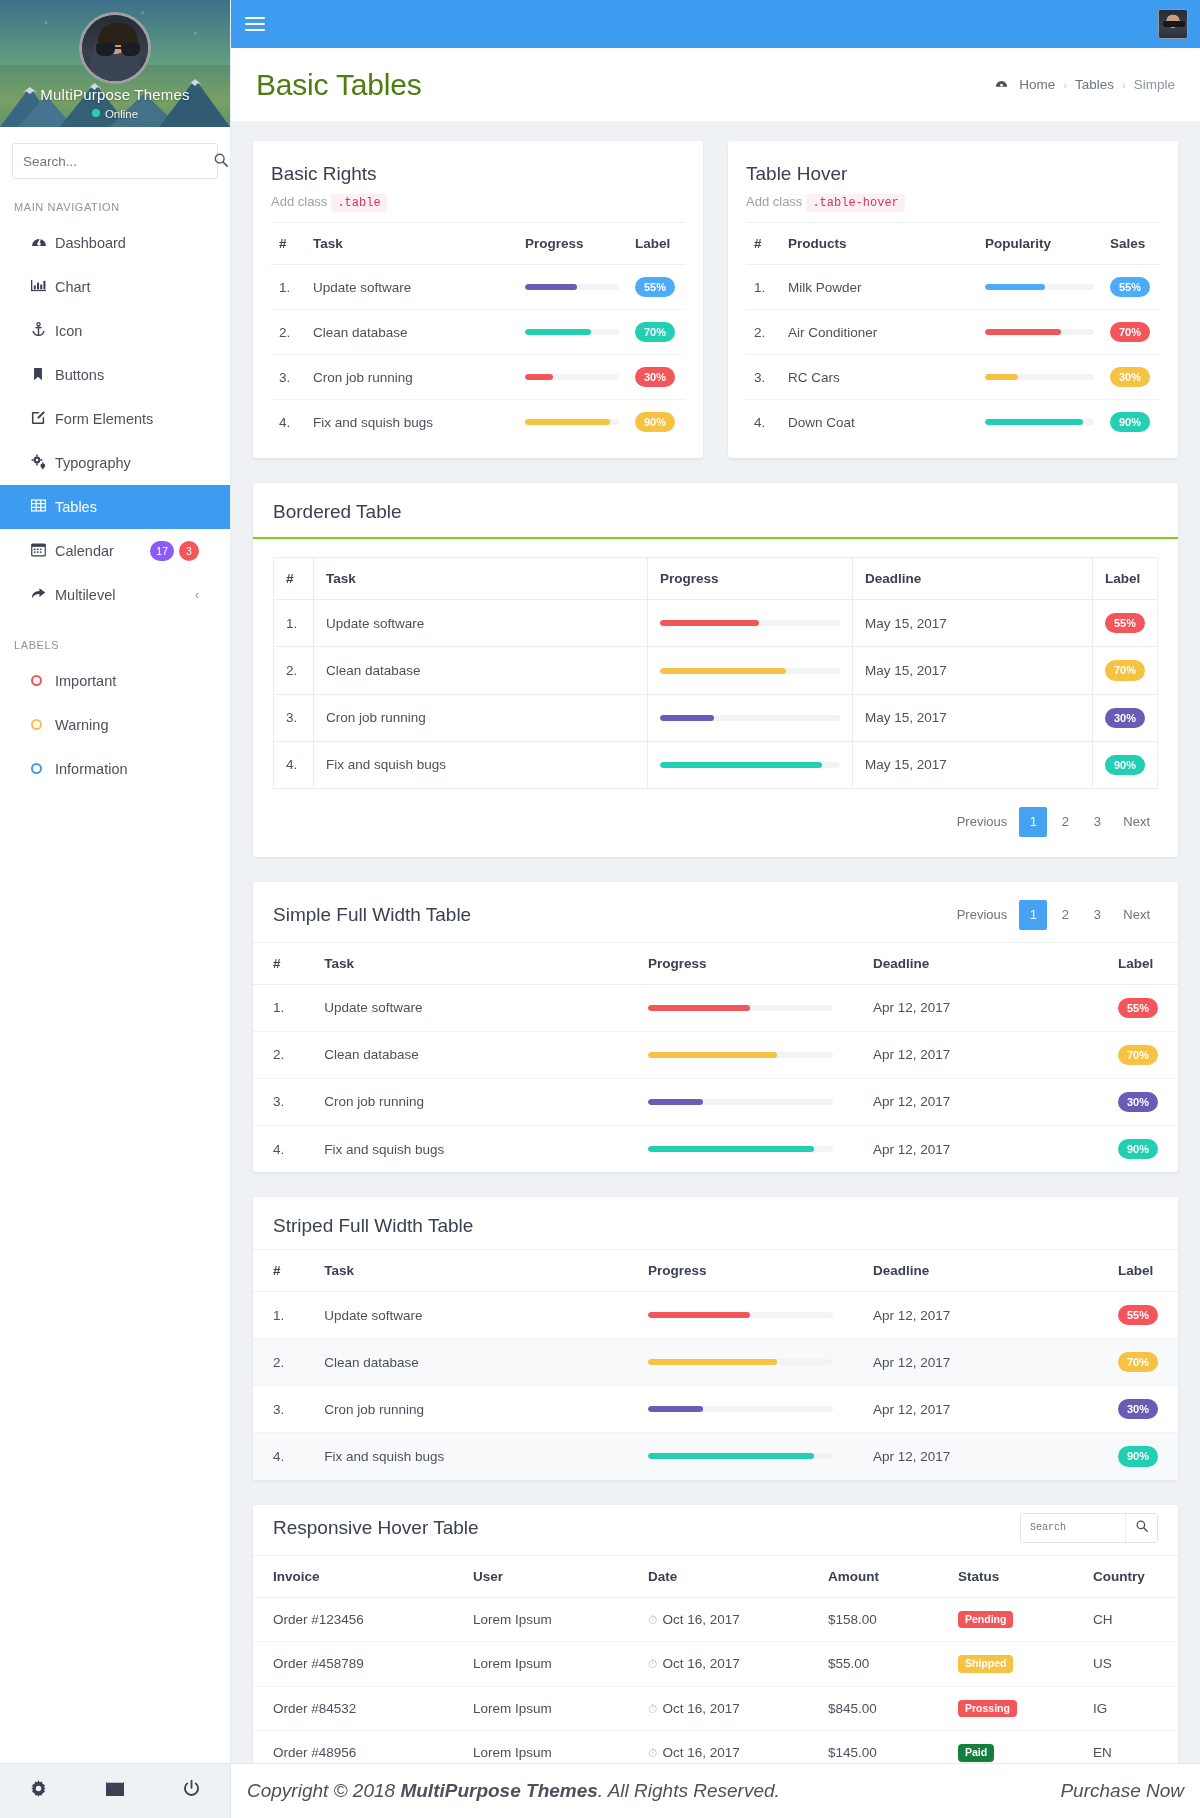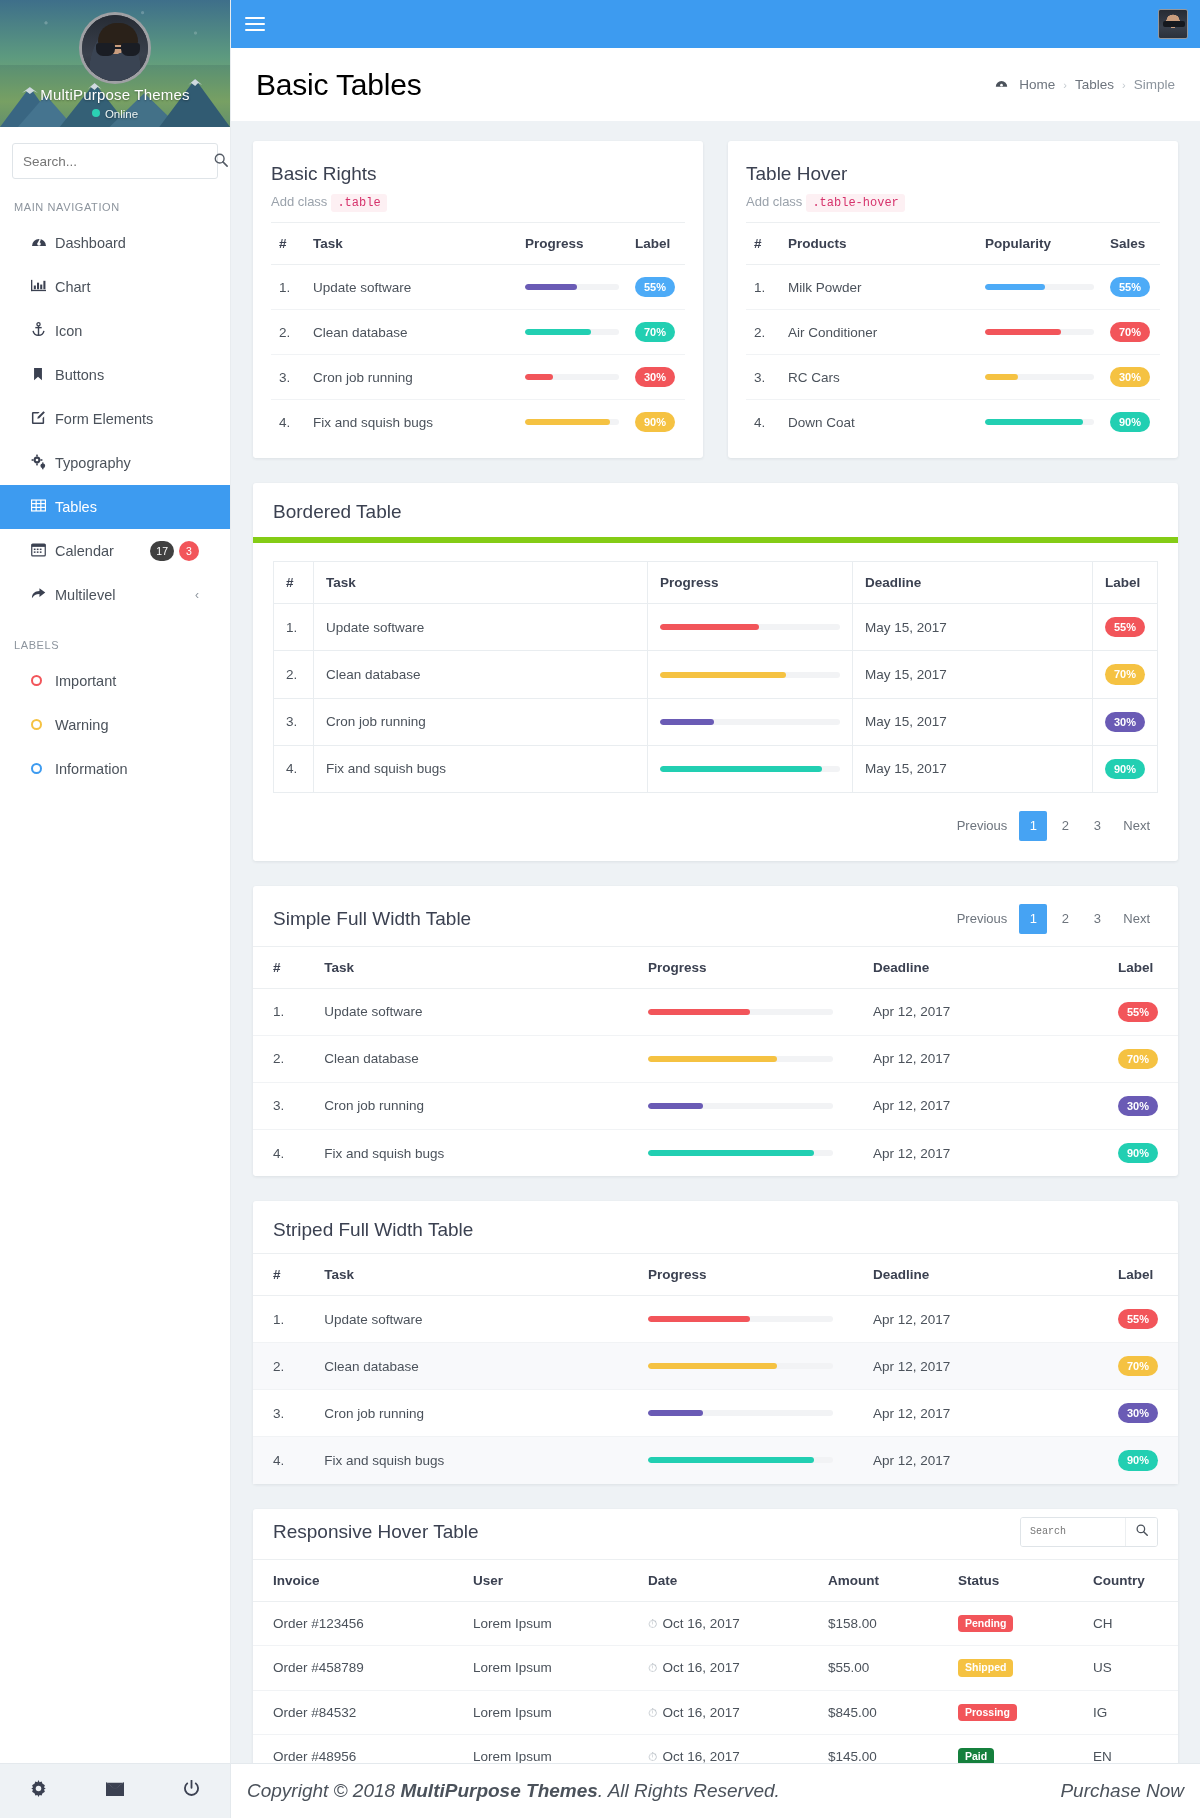--- a/index.html
+++ b/index.html
@@ -105,21 +105,21 @@
     width: 24px; font-size: 14px; color: #3b4151; flex: 0 0 24px;
   }
   .nav-item.active { background: #3d9bf0; color: #fff; }
   .nav-item.active .ic { color: #fff; }
   .nav-item .lbl { flex: 1; }
   .badge-sm {
     min-width: 20px; height: 20px; border-radius: 10px; font-size: 10.5px;
     color: #fff; display: inline-flex; align-items: center; justify-content: center;
     padding: 0 6px; margin-left: 5px;
   }
-  .badge-blue { background: #404040; }
+  .badge-blue { background: #8b5cf6; }
   .badge-red  { background: #f2555a; }
   .chev { color: #8c949d; font-size: 12px; }
   .lbl-dot {
     width: 11px; height: 11px; border-radius: 50%; border: 2px solid currentColor;
     display: inline-block;
   }
 
   
   .topbar {
     position: absolute; top: 0; left: 231px; right: 0; height: 48px;
@@ -141,21 +141,21 @@
 
   
   .main {
     position: absolute; top: 48px; left: 231px; right: 0; bottom: 0;
     background: #eef2f5;
   }
   .page-head {
     background: #fff; height: 73px; display: flex; align-items: center;
     justify-content: space-between; padding: 0 25px;
   }
-  .page-title { font-size: 30px; font-weight: 400; color: #000000; letter-spacing: -.2px; }
+  .page-title { font-size: 30px; font-weight: 400; color: #4d7c0f; letter-spacing: -.2px; }
   .crumb { font-size: 13.5px; color: #8c949d; display: flex; align-items: center; gap: 8px; }
   .crumb a { color: #6d747d; text-decoration: none; }
   .crumb .sep { color: #c2c8ce; font-size: 11px; }
   .crumb .home-ic { color: #4b525b; font-size: 13px; margin-right: 3px; }
 
   .content { padding: 20px 22px 0; }
   .row { display: flex; gap: 25px; }
 
   .card {
     background: #fff; border-radius: 3px;
@@ -184,21 +184,21 @@
 
   .pill {
     display: inline-block; min-width: 38px; text-align: center;
     font-size: 11px; font-weight: 700; color: #fff;
     padding: 4px 9px; border-radius: 11px; line-height: 1.1;
   }
   .pill.sq { border-radius: 4px; padding: 3px 7px; min-width: 0; font-size: 10.5px; }
 
   
   .card-head {
-    padding: 18px 20px 14px; border-bottom: 6px solid #84cc16;
+    padding: 18px 20px 14px; border-bottom: 2px solid #84cc16;
     display: flex; align-items: center; justify-content: space-between;
   }
   .t-bordered { width: calc(100% - 40px); margin: 18px 20px 0; }
   .t-bordered th, .t-bordered td { border: 1px solid #e9edf0; padding: 13px 12px; }
 
   .pager { display: flex; align-items: center; gap: 4px; font-size: 13px; }
   .pager .pg {
     min-width: 30px; height: 30px; display: flex; align-items: center;
     justify-content: center; color: #6d747d; cursor: pointer; padding: 0 8px;
   }

